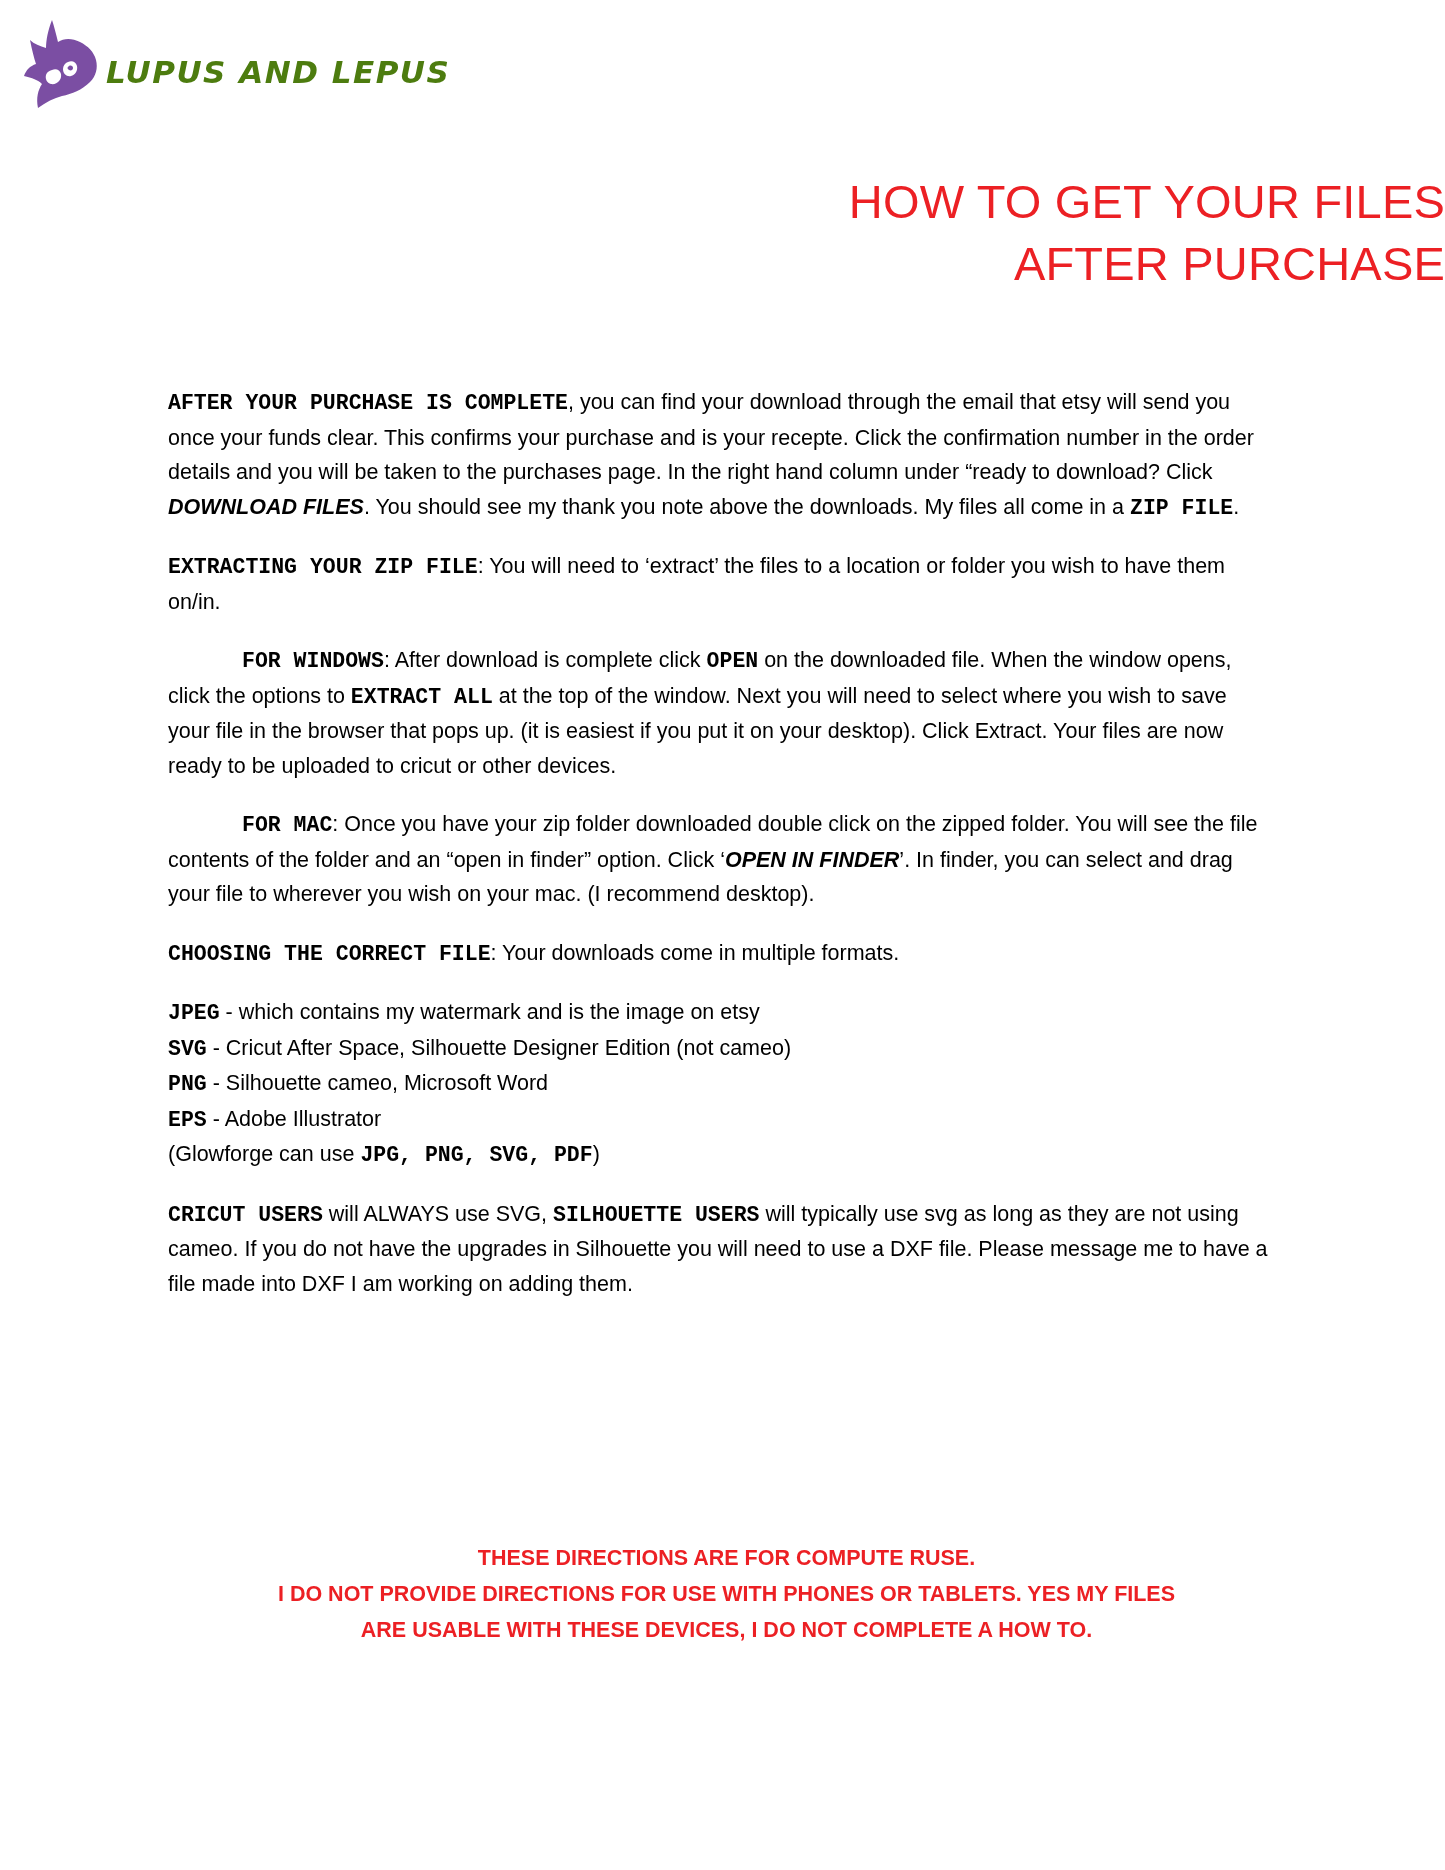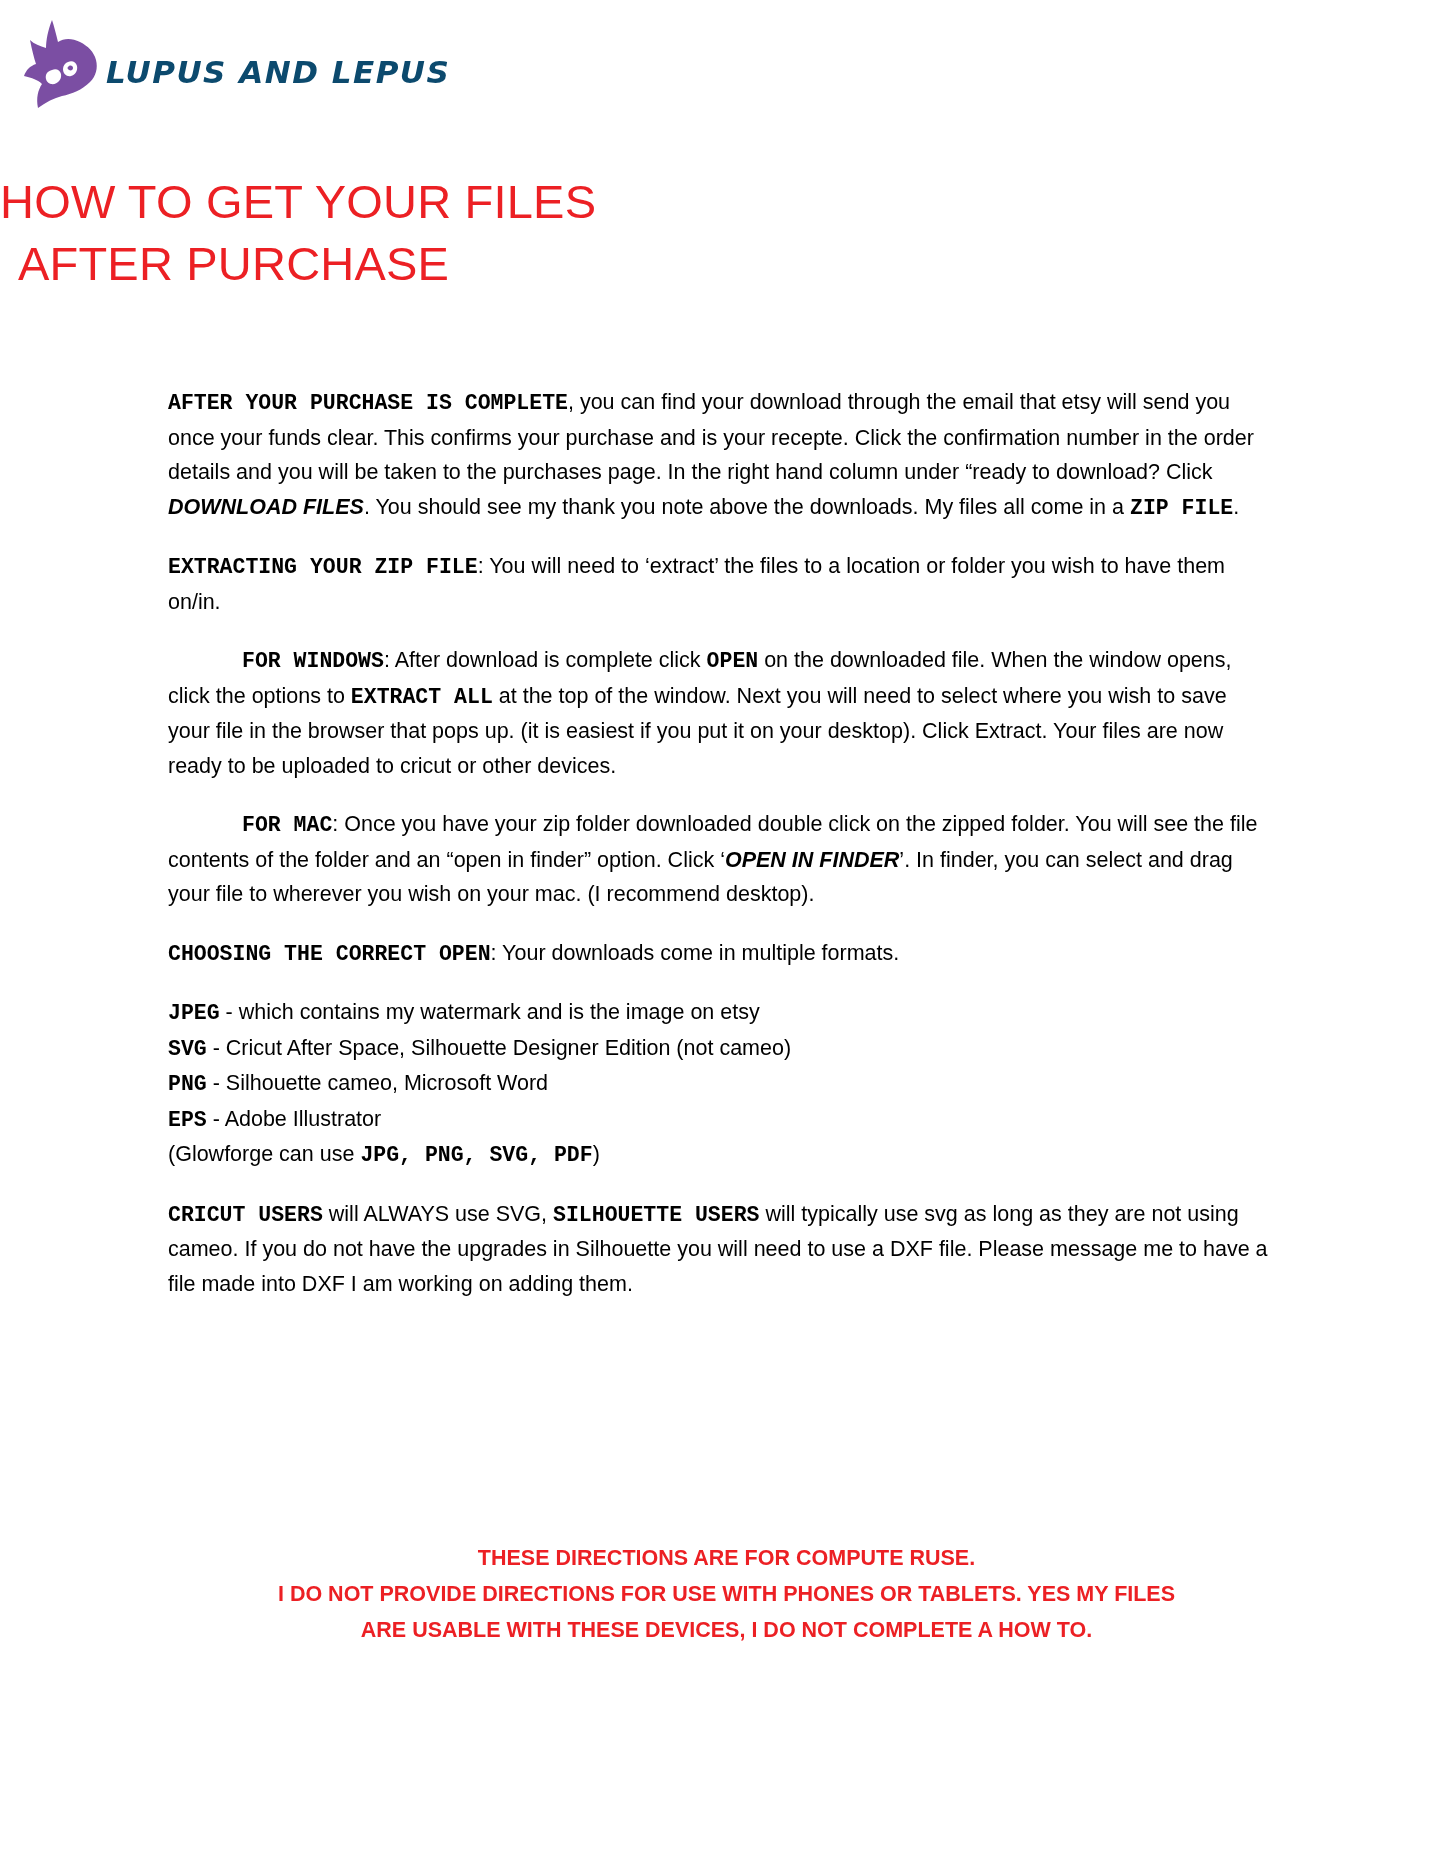--- a/index.html
+++ b/index.html
@@ -29,32 +29,32 @@
     width: 78px;
     height: 96px;
     flex: 0 0 auto;
   }
   .logo-word {
     font-family: "DejaVu Sans", sans-serif;
     font-weight: bold;
     font-style: italic;
     font-size: 31px;
     letter-spacing: 1.5px;
-    color: #0c4a6e;
+    color: #4d7c0f;
     white-space: nowrap;
     transform: translateY(6px);
   }
 
   
   .doc-title {
     position: absolute;
     top: 140px;
     left: 0;
     width: 100%;
-    text-align: left;
+    text-align: right;
     color: #ec2024;
     font-size: 47px;
     line-height: 1.30;
     font-weight: normal;
     letter-spacing: 0.2px;
   }
   .doc-title .line2 { display: block; padding-left: 18px; }
 
   
   .body-wrap {
@@ -136,21 +136,21 @@
 
   <p class="para indent">
     <span class="b">FOR WINDOWS</span><span>: After download is complete click </span><span class="b">OPEN</span><span> on the downloaded file. When the window opens, click the options to </span><span class="b">EXTRACT ALL</span><span> at the top of the window. Next you will need to select where you wish to save your file in the browser that pops up. (it is easiest if you put it on your desktop). Click Extract. Your files are now ready to be uploaded to cricut or other devices.</span>
   </p>
 
   <p class="para indent">
     <span class="b">FOR MAC</span><span>: Once you have your zip folder downloaded double click on the zipped folder. You will see the file contents of the folder and an “open in finder” option. Click ‘</span><span class="bi">OPEN IN FINDER</span><span>’. In finder, you can select and drag your file to wherever you wish on your mac. (I recommend desktop).</span>
   </p>
 
   <p class="para">
-    <span class="b">CHOOSING THE CORRECT OPEN</span><span>: Your downloads come in multiple formats.</span>
+    <span class="b">CHOOSING THE CORRECT FILE</span><span>: Your downloads come in multiple formats.</span>
   </p>
 
   <div class="format-list">
     <div>
       <span class="b">JPEG</span><span> - which contains my watermark and is the image on etsy</span>
     </div>
     <div>
       <span class="b">SVG</span><span> - Cricut After Space, Silhouette Designer Edition (not cameo)</span>
     </div>
     <div>

